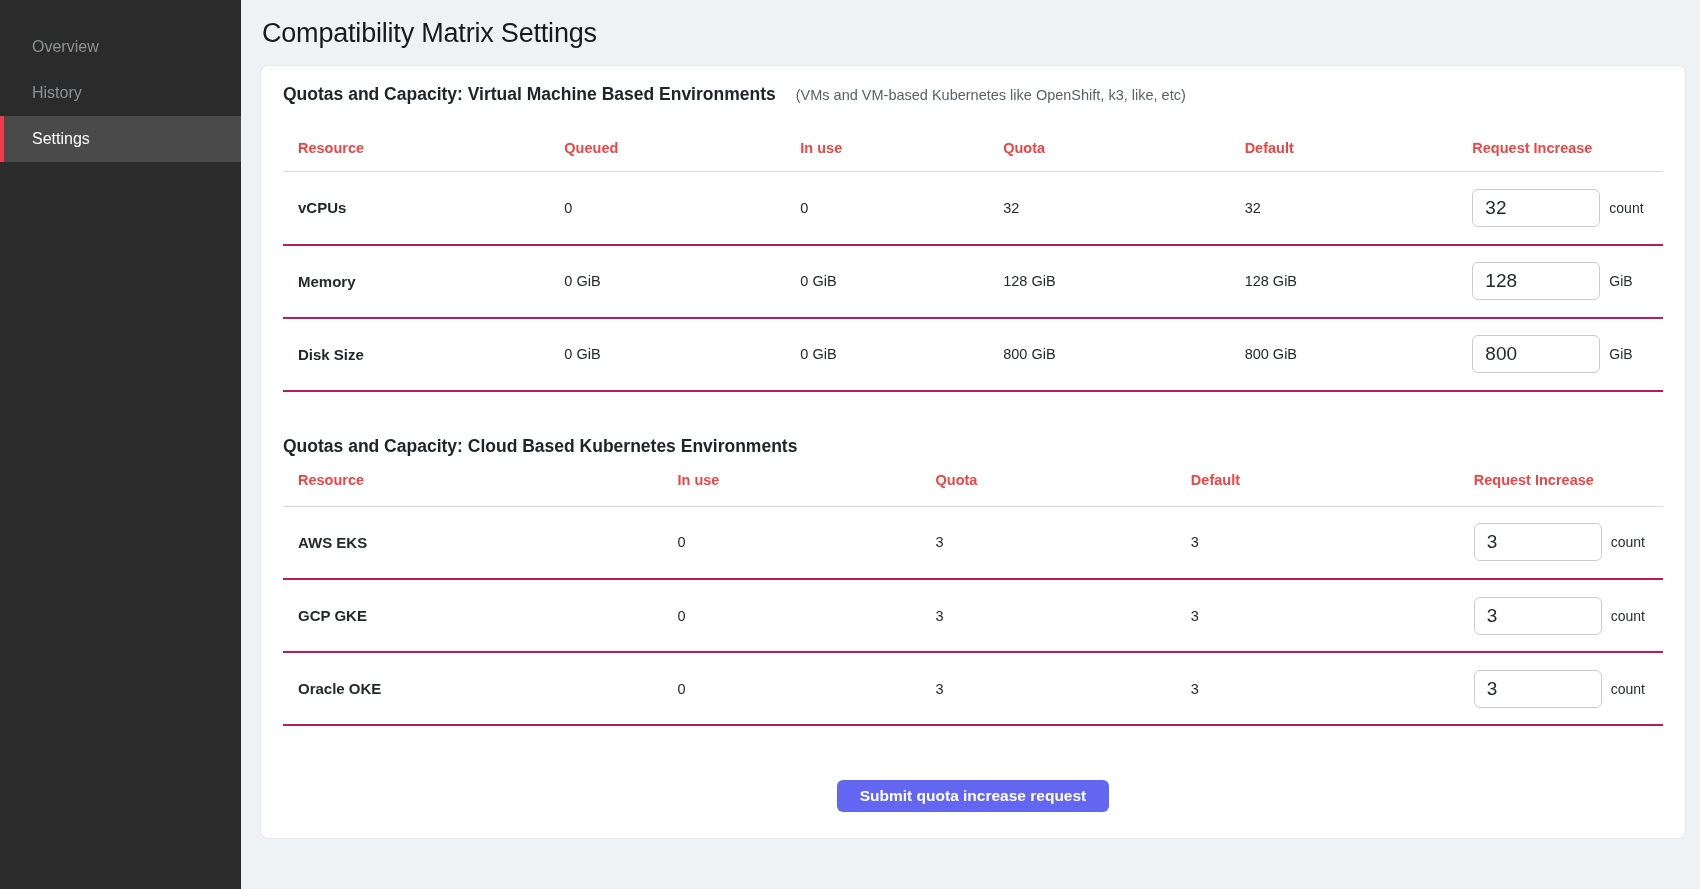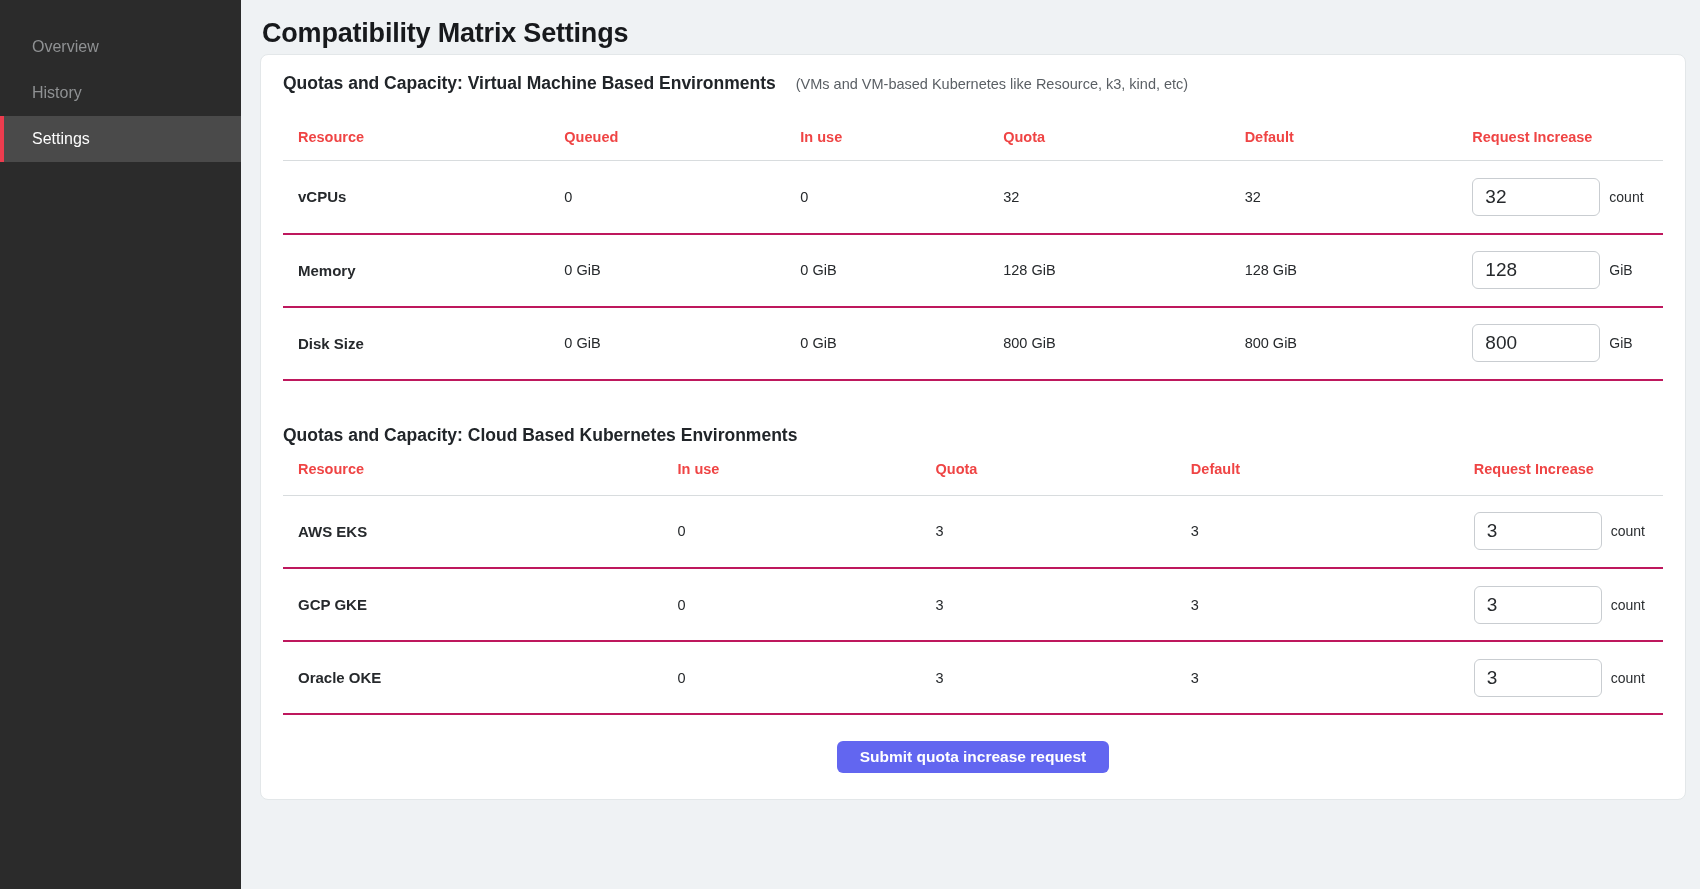--- a/index.html
+++ b/index.html
@@ -23,22 +23,22 @@
     padding-left: 32px;
     font-size: 16px; color: #8f9193;
     cursor: pointer;
   }
   .nav-item.selected { background: #4a4a4a; color: #fdfdfd; }
   .accent-bar { position: absolute; left: 0; top: 0; width: 4px; height: 100%; }
 
   
   .main { flex: 1; padding: 14px 14px 0 19px; }
   .page-title {
-    margin: 0 0 2px 2px;
-    font-size: 27px; line-height: 38px; font-weight: 700;
+    margin: 0 0 13px 2px;
+    font-size: 27px; line-height: 38px; font-weight: 400;
     color: #17191c; letter-spacing: -0.2px;
   }
   .card {
     background: #ffffff;
     border: 1px solid #e3e7e9;
     border-radius: 8px;
     padding: 16px 22px 26px 22px;
   }
 
   
@@ -86,21 +86,21 @@
     outline: none;
   }
   .unit { font-size: 14px; color: #2a2d30; }
 
   
   .footer-row { display: flex; justify-content: center; padding-top: 26px; }
   .submit-btn {
     border: none; border-radius: 6px;
     height: 32px; padding: 0 23px;
     color: #ffffff; font-weight: 700; font-size: 15.5px;
-    font-family: inherit; cursor: pointer;
+    font-family: inherit; cursor: pointer; margin-top: 28px;
   }
 </style>
 </head>
 <body>
 
 <div class="app">
 
   <aside class="sidebar">
     <nav>
       <div class="nav-item">
@@ -117,21 +117,21 @@
   </aside>
 
   <main class="main">
     <h1 class="page-title">Compatibility Matrix Settings</h1>
 
     <div class="card">
 
       <section class="quota-section s0">
         <div class="sec-head">
           <h2 class="sec-title">Quotas and Capacity: Virtual Machine Based Environments</h2>
-          <span class="sec-sub">(VMs and VM-based Kubernetes like Resource, k3, kind, etc)</span>
+          <span class="sec-sub">(VMs and VM-based Kubernetes like OpenShift, k3, like, etc)</span>
         </div>
         <table class="quota-table">
             <thead>
               <tr>
                 <th>Resource</th>
                 <th>Queued</th>
                 <th>In use</th>
                 <th>Quota</th>
                 <th>Default</th>
                 <th>Request Increase</th>

